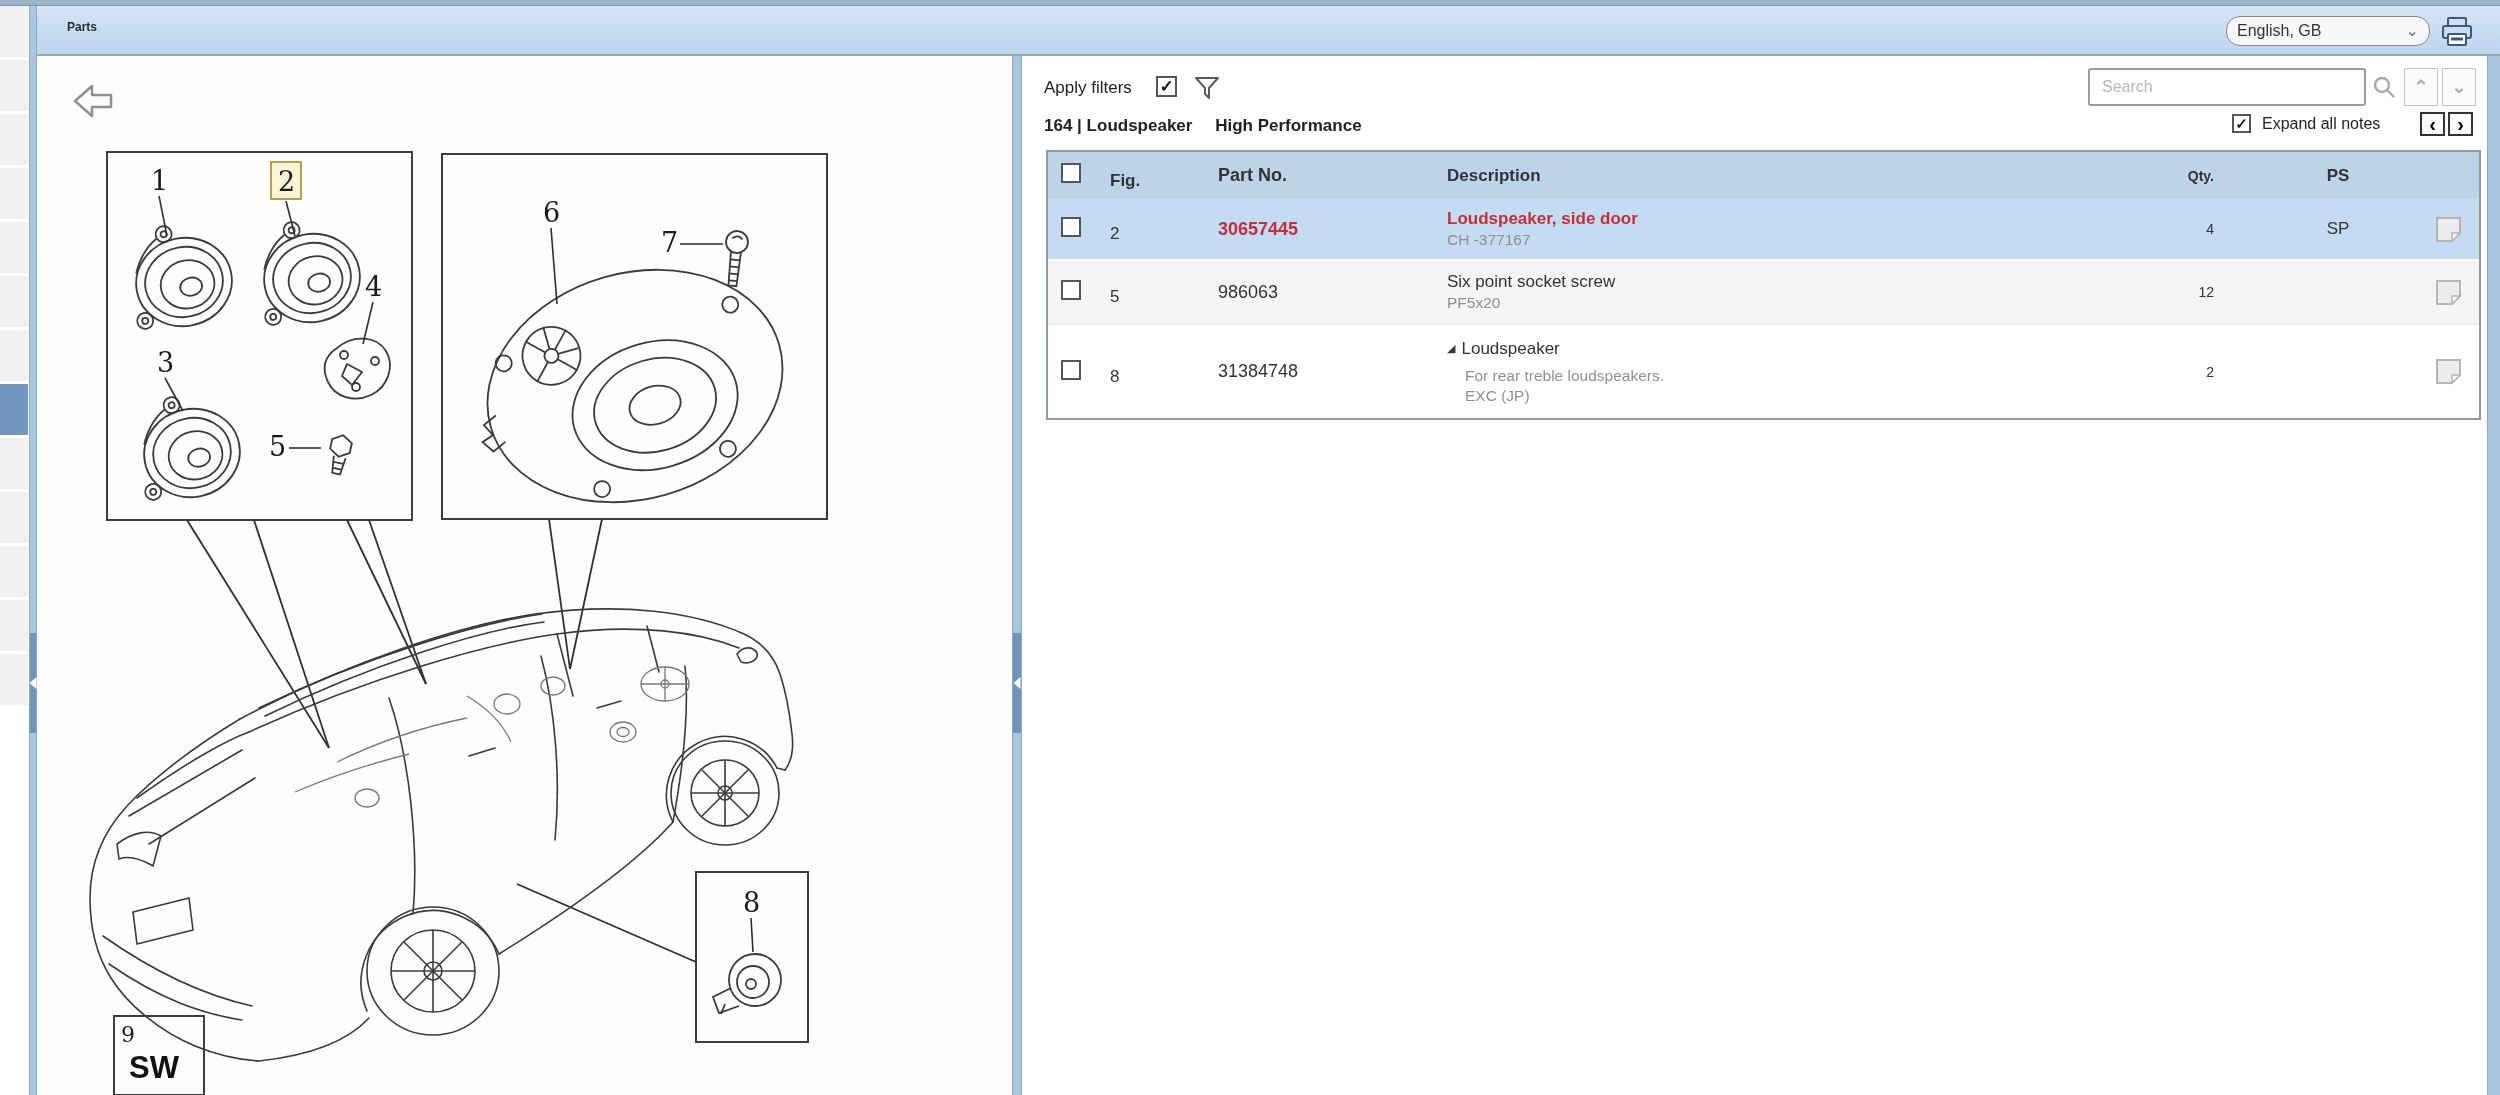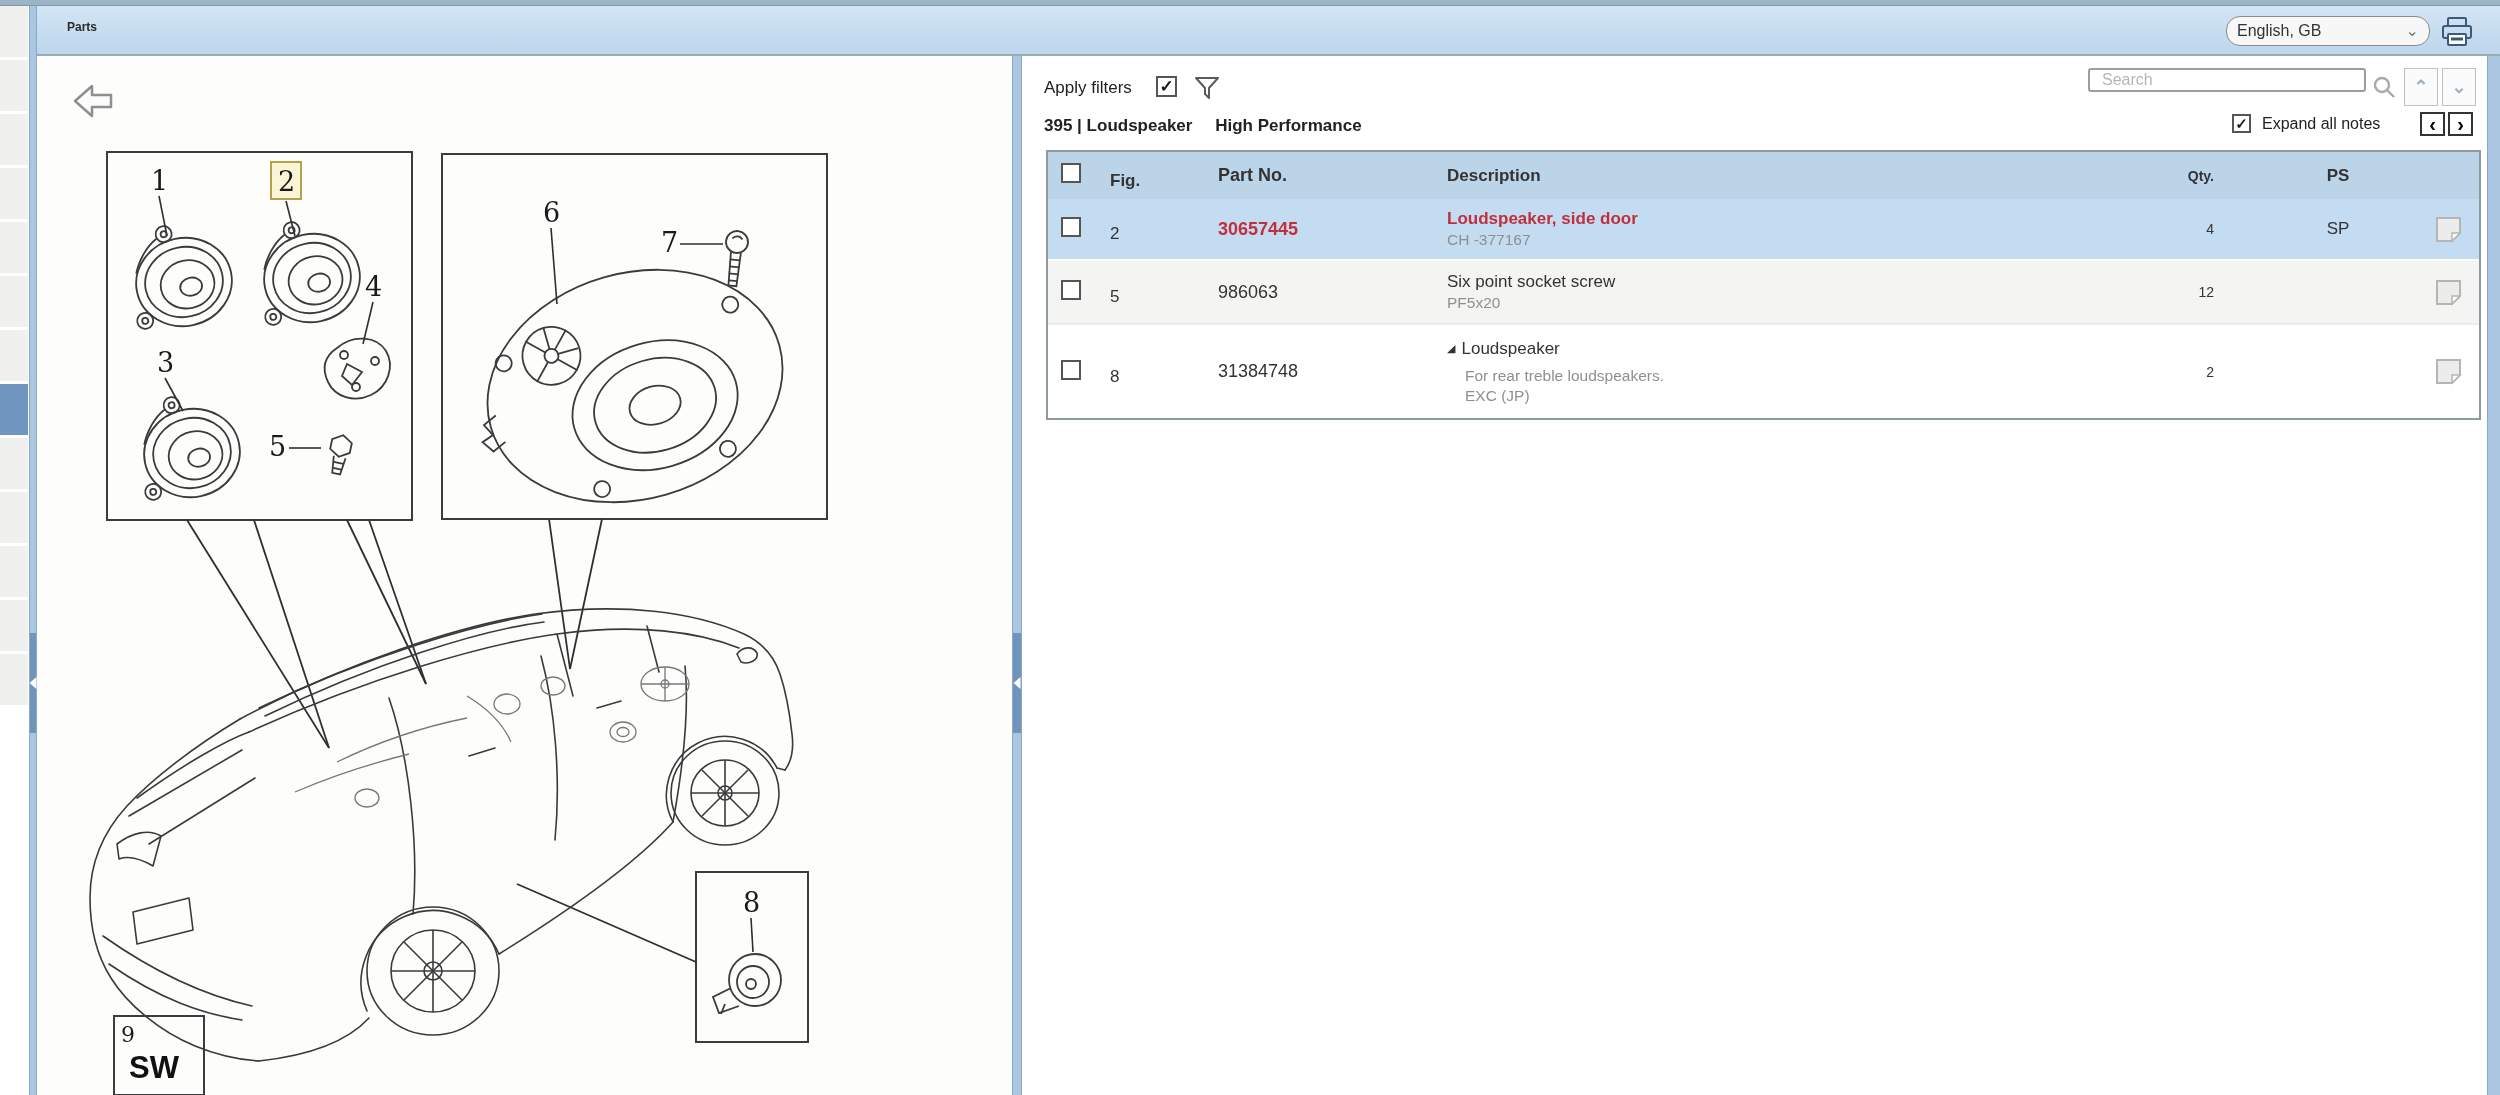--- a/index.html
+++ b/index.html
@@ -42,21 +42,21 @@
   
   .right-panel { position:absolute; left:1022px; top:56px; width:1465px; height:1039px; background:#fff; }
 
   .filters-row { position:absolute; left:0; top:0; width:100%; height:56px; }
   .apply-filters-label { position:absolute; left:22px; top:22px; font-size:17px; color:#222; }
   .cb { display:inline-flex; align-items:center; justify-content:center; width:21px; height:21px;
         background:#fff; border:2px solid #555; font-size:17px; font-weight:bold; color:#1a1a1a; line-height:1; }
   .cb-apply { position:absolute; left:134px; top:20px; }
   .funnel { position:absolute; left:172px; top:19px; width:26px; height:26px; }
 
-  .search-input { position:absolute; left:1066px; top:12px; width:278px; height:24px; border:2px solid #9d9d9d;
+  .search-input { position:absolute; left:1066px; top:12px; width:278px; height:38px; border:2px solid #9d9d9d;
                   border-radius:3px; padding:0 12px; font-size:16px; color:#444; background:#fff; }
   .search-input::placeholder { color:#b5b5b5; }
   .search-btn { position:absolute; top:12px; height:38px; background:#fbfbfb; border:1px solid #c2c2c2;
                 display:flex; align-items:center; justify-content:center; color:#9fb0bd; cursor:default; }
   #btn-magnifier { left:1346px; width:32px; border:none; background:transparent; }
   #btn-search-up { left:1382px; width:34px; font-size:18px; font-weight:bold; }
   #btn-search-down { left:1420px; width:34px; font-size:18px; font-weight:bold; }
 
   .crumb-row { position:absolute; left:0; top:56px; width:100%; height:38px; }
   .breadcrumb { position:absolute; left:22px; top:4px; font-size:17px; font-weight:bold; color:#222; }
@@ -332,21 +332,21 @@
       <div class="search-btn" id="btn-search-up">
         <span>⌃</span>
       </div>
       <div class="search-btn" id="btn-search-down">
         <span>⌄</span>
       </div>
     </div>
 
     <div class="crumb-row">
       <div class="breadcrumb">
-        <span>395</span>
+        <span>164</span>
         <span>|</span>
         <span>Loudspeaker</span>
         <span class="variant">High Performance</span>
       </div>
       <span class="cb cb-expand">
           <span>✓</span>
         </span>
       <span class="expand-label">Expand all notes</span>
       <div class="nav-btn" id="btn-prev">
         <span>‹</span>

